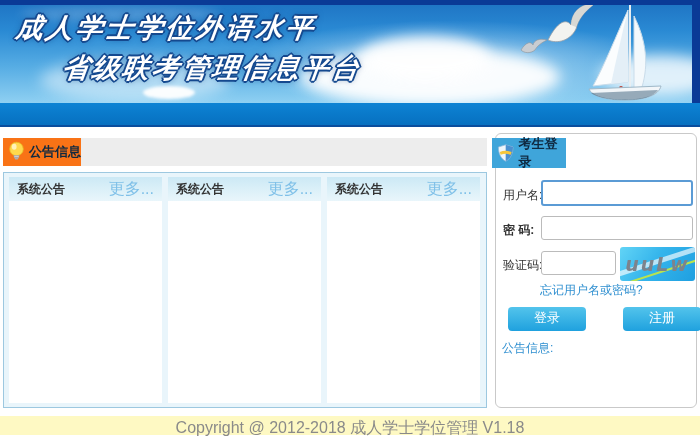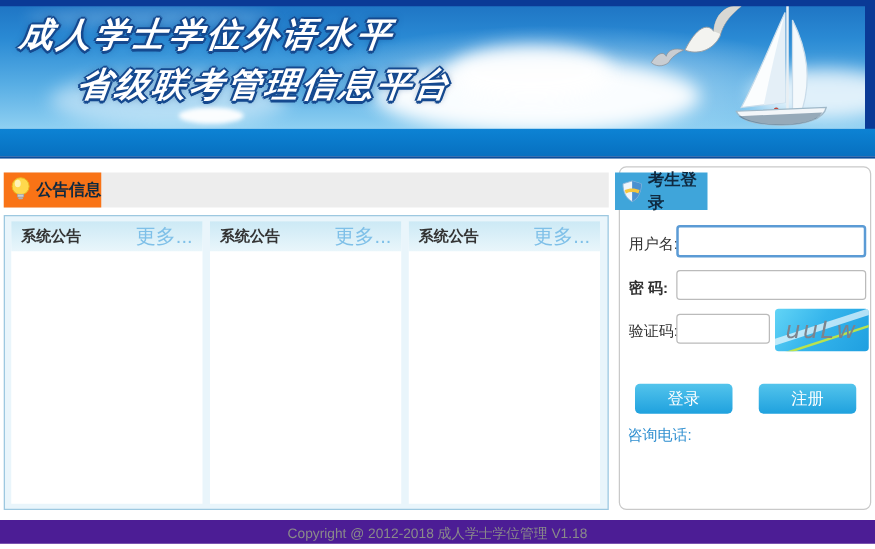--- a/index.html
+++ b/index.html
@@ -62,34 +62,34 @@
   .inp-pass { left:541px; top:216px; width:152px; height:24px; }
   .inp-cap  { left:541px; top:251px; width:75px;  height:24px; }
   .captcha { position:absolute; left:620px; top:247px; width:75px; height:34px; border-radius:3px;
     background:linear-gradient(125deg,#62d4f6 0%,#35b5ec 45%,#1f9fe0 100%);
     display:flex; align-items:center; justify-content:center; overflow:hidden; cursor:pointer; }
   .captcha:before { content:""; position:absolute; left:-12px; top:7px; width:130px; height:5px;
     background:rgba(255,255,255,.65); transform:rotate(-18deg); }
   .captcha:after { content:""; position:absolute; left:-12px; top:20px; width:130px; height:2px;
     background:#b9e34d; transform:rotate(-18deg); }
   .captcha-text { position:relative; z-index:1; font-family:"DejaVu Sans",sans-serif;
-    font-size:19px; font-weight:normal; font-style:italic; color:#7d838c; letter-spacing:2px; }
+    font-size:19px; font-weight:bold; font-style:italic; color:#7d838c; letter-spacing:2px; }
   .forgot { position:absolute; left:540px; top:282px; font-size:12px; color:#2f8fd0;
     cursor:pointer; text-decoration:none; }
   .btn { position:absolute; top:307px; width:78px; height:24px; border:none; border-radius:4px;
     background:linear-gradient(180deg,#53c4ec,#1fa1de); color:#fff; font-size:13px;
     line-height:24px; text-align:center; cursor:pointer;
-    font-family:Liberation Serif, serif; }
-  .btn-login { left:508px; } .btn-reg { left:607px; }
+    font-family:Liberation Mono, monospace; }
+  .btn-login { left:508px; } .btn-reg { left:623px; }
   .phone-title { position:absolute; left:502px; top:340px; font-size:12px; color:#2f8fd0; }
   .phone-note { position:absolute; left:502px; top:361px; width:190px; font-size:12px; color:#666; }
 
   
-  .footer { position:absolute; left:0; top:416px; width:700px; height:19px; background:#4c1d95;
-    text-align:center; font-size:11px; color:#8a8a8a; line-height:23px; }
+  .footer { position:absolute; left:0; top:416px; width:700px; height:19px; background:#fef9c3;
+    text-align:center; font-size:16px; color:#8a8a8a; line-height:23px; }
 </style>
 </head>
 <body>
 
 <div id="page">
 
   <div class="banner">
     <div class="sky">
       <div class="sky-light"></div>
       <div class="cloud c3"></div>
@@ -173,23 +173,24 @@
 
   <span class="fld-label" style="left:503px; top:222px;font-weight:bold;">密 码:</span>
   <input class="inp inp-pass" type="password" value="" style="">
 
   <span class="fld-label" style="left:503px; top:257px;">验证码:</span>
   <input class="inp inp-cap" type="text" value="" style="">
   <div class="captcha">
     <span class="captcha-text">uuLw</span>
   </div>
 
+  <a class="forgot">忘记用户名或密码?</a>
 
   <button class="btn btn-login">登录</button>
   <button class="btn btn-reg">注册</button>
 
-  <div class="phone-title">咨询电话:</div>
+  <div class="phone-title">公告信息:</div>
 
   <div class="footer">
     <span>Copyright @ 2012-2018 成人学士学位管理 V1.18</span>
   </div>
 
 </div>
 
 </body></html>

